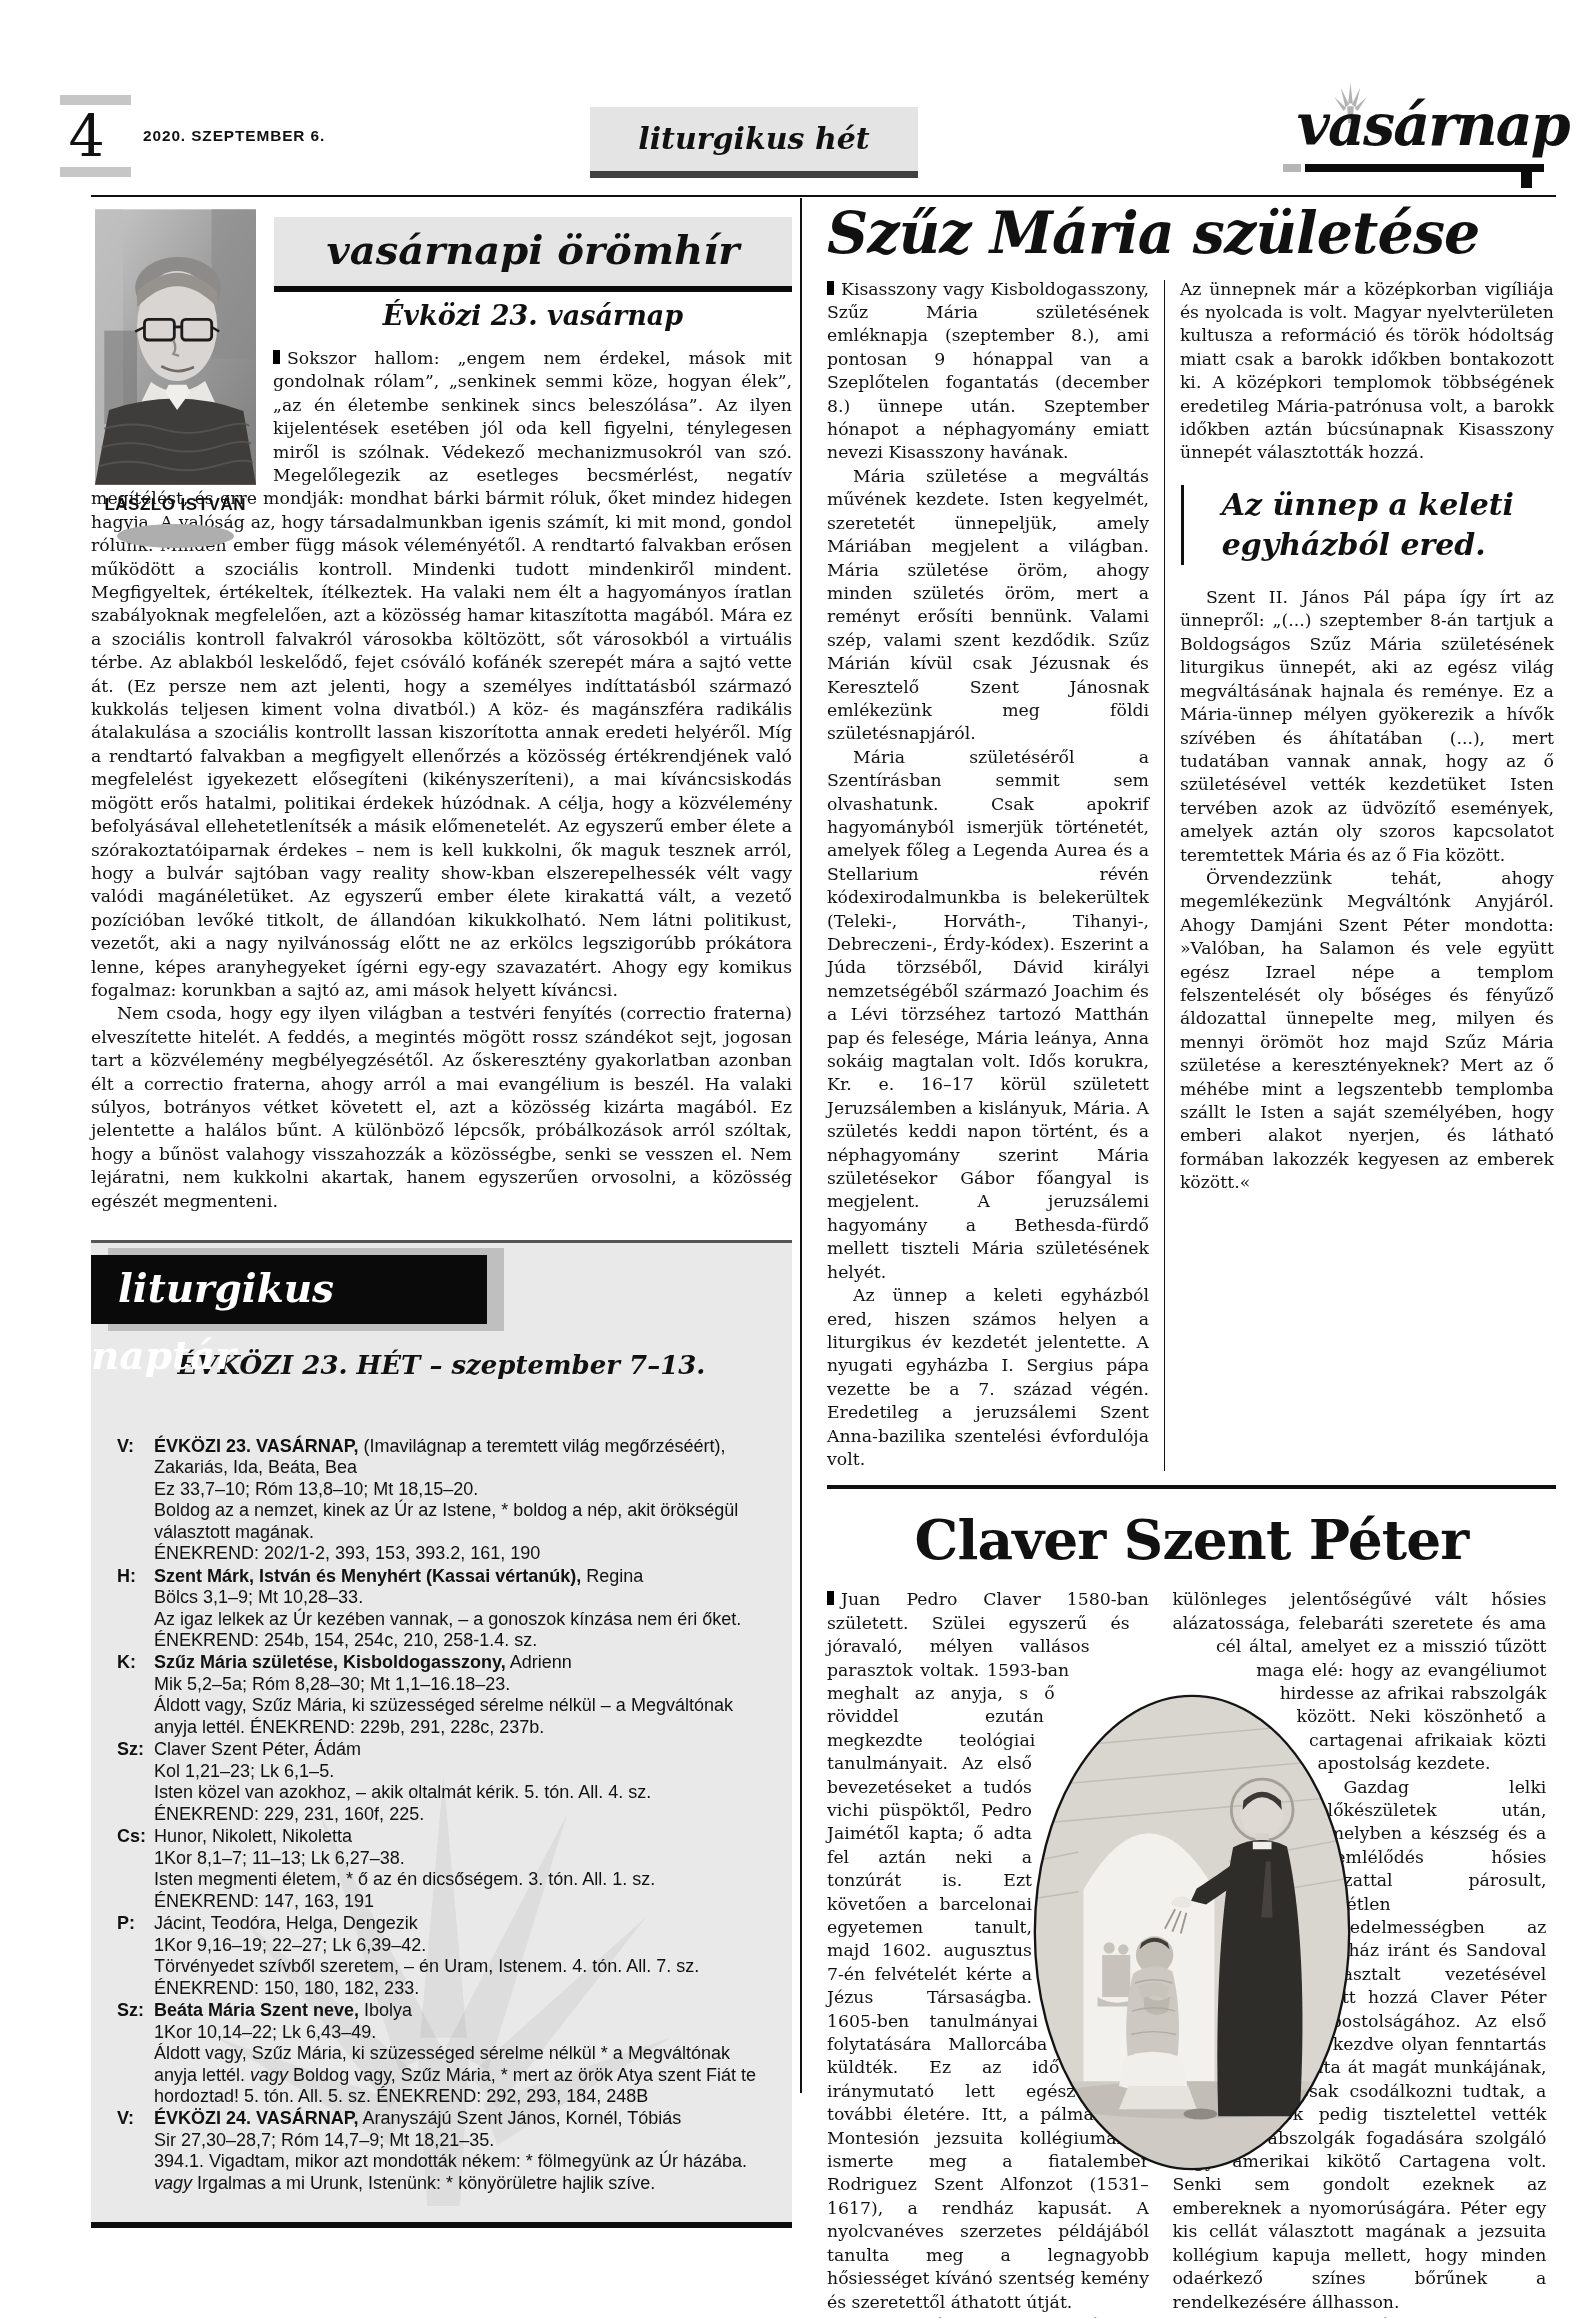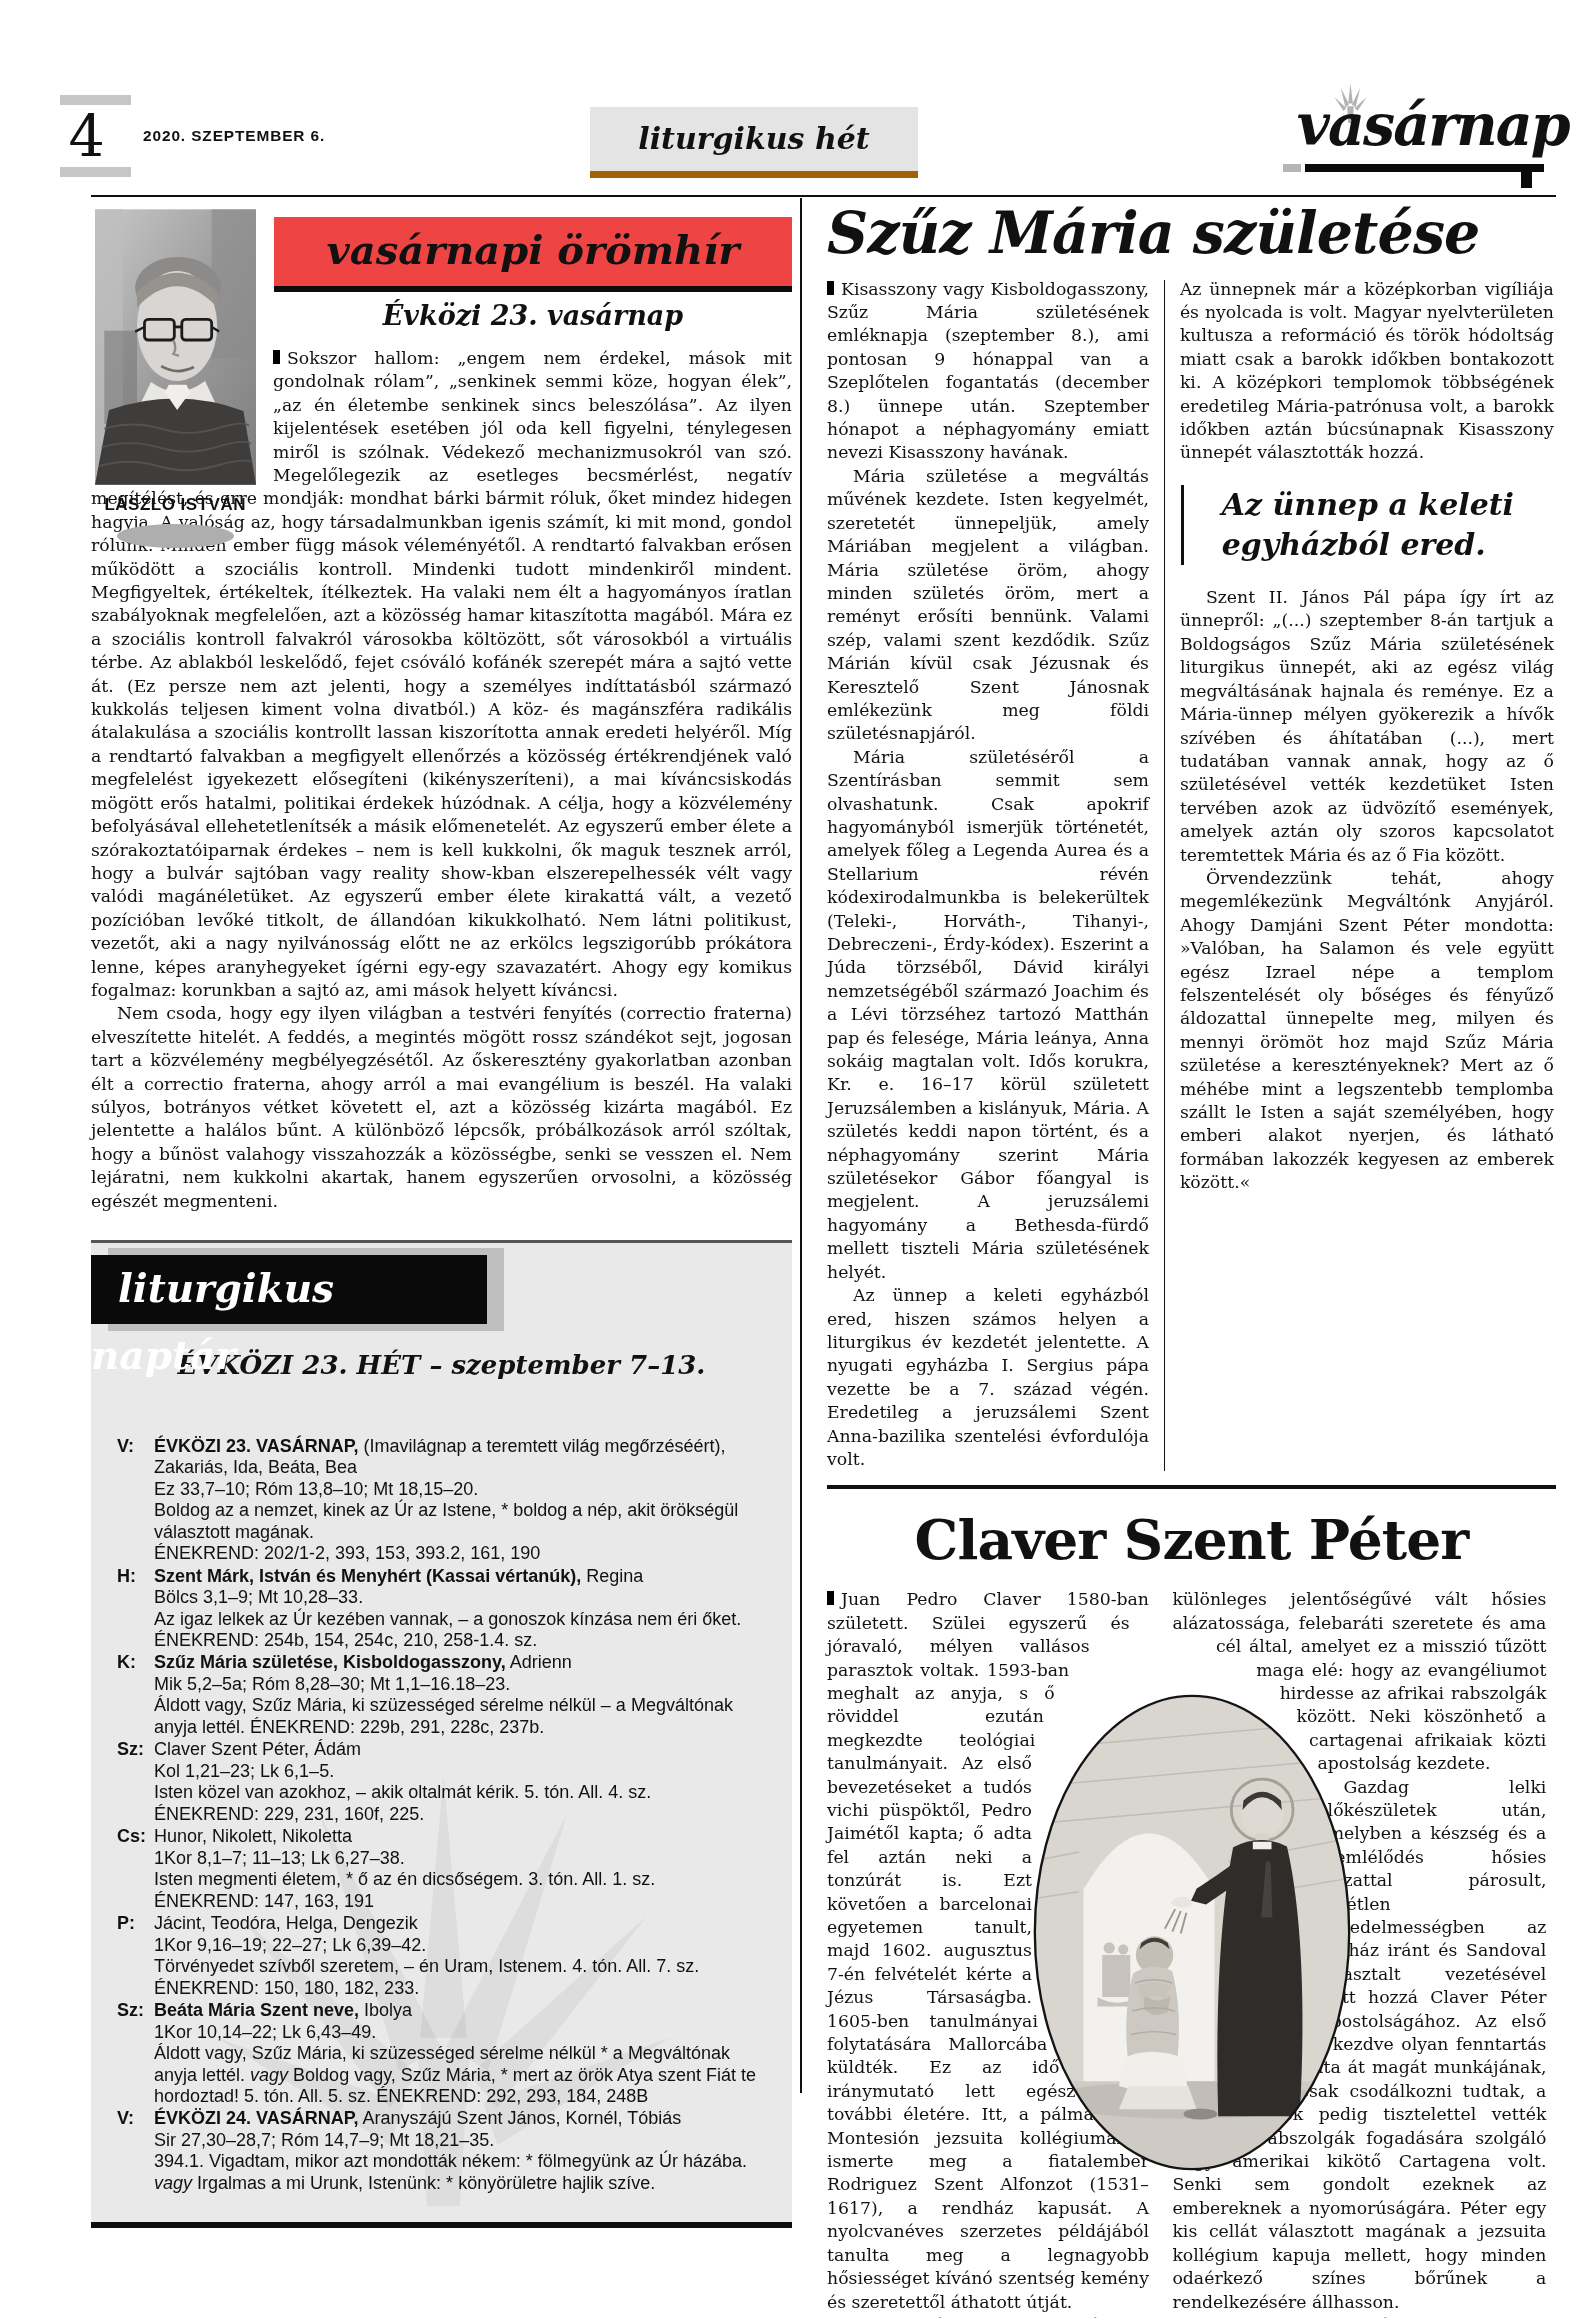--- a/index.html
+++ b/index.html
@@ -5,21 +5,21 @@
   html,body{margin:0;padding:0;background:#777;}
   #page{position:relative;width:1595px;height:2319px;background:#fff;overflow:hidden;
         font-family:"DejaVu Serif",serif;color:#111;}
   
   .hdr-num{position:absolute;left:60px;top:95px;width:71px;}
   .hdr-num .bar{width:71px;height:10.3px;background:#c6c6c6;}
   .hdr-num .num{font-size:57px;line-height:55px;padding:3.7px 0 2.8px 8.4px;font-weight:400;}
   .hdr-date{position:absolute;left:143px;top:127px;font-family:"Liberation Sans",sans-serif;
             font-weight:bold;font-size:15.4px;letter-spacing:0.9px;}
   .hdr-mid{position:absolute;left:590px;top:107px;width:328px;height:64px;background:#e4e4e4;
-           border-bottom:7px solid #a16207;text-align:center;}
+           border-bottom:7px solid #404040;text-align:center;}
   .hdr-mid span{font-size:30px;font-weight:bold;font-style:italic;line-height:64px;}
   .hdr-logo{position:absolute;left:1278px;top:93px;width:273px;height:89px;}
   .hdr-logo .word{position:absolute;left:18.7px;top:2.8px;font-size:57px;font-weight:bold;
                   font-style:italic;letter-spacing:-1.9px;line-height:1;}
   .hdr-logo .under{position:absolute;left:27px;top:71px;width:239px;height:7.5px;background:#0b0b0b;}
   .hdr-logo .usq{position:absolute;left:4.7px;top:71px;width:18px;height:7.5px;background:#b5b5b5;}
   .hdr-logo .pblob{position:absolute;left:243px;top:79px;width:11.2px;height:16px;background:#0b0b0b;}
   .hdr-logo svg{position:absolute;left:55px;top:-10.3px;}
   .toprule{position:absolute;left:91px;top:195px;width:1465px;height:2.3px;background:#101010;}
   .vdiv{position:absolute;left:800px;top:198px;width:1.9px;height:1895px;background:#101010;}
@@ -27,21 +27,21 @@
   .half{position:absolute;top:196px;}
   .half.left{left:91px;width:701px;}
   .half.right{left:827px;width:729px;}
   
   .a1{position:relative;min-height:1040px;}
   .a1-photo{position:absolute;left:3.7px;top:13px;width:161px;text-align:center;}
   .a1-photo .cap{margin-top:7.5px;font-family:"Liberation Sans",sans-serif;font-weight:bold;
                  font-size:17px;letter-spacing:0.5px;}
   .a1-photo .sig{width:117px;height:24px;background:#aeaeae;border-radius:50%;margin:9.3px auto 0;}
   .a1-head{margin-left:183px;padding-top:20.6px;}
-  .a1-band{height:69px;background:#ef4444;border-bottom:6.5px solid #0c0c0c;text-align:center;}
+  .a1-band{height:69px;background:#e5e5e5;border-bottom:6.5px solid #0c0c0c;text-align:center;}
   .a1-band span{font-size:40px;font-weight:bold;font-style:italic;line-height:66px;}
   .a1-sub{margin-top:8.4px;text-align:center;font-size:27px;font-weight:bold;font-style:italic;}
   .a1-title{margin-top:16px;font-size:64px;font-weight:bold;letter-spacing:-1.4px;line-height:1.05;}
   .a1-body{margin-top:16px;font-size:17.3px;line-height:23.4px;text-align:justify;}
   .a1-spacer{float:left;width:182px;height:125px;}
   
   .bodytxt p{margin:0;}
   .bodytxt p.ind{text-indent:26px;}
   .leadmark{display:inline-block;width:6.5px;height:14px;background:#000;margin-right:7.5px;}
   

